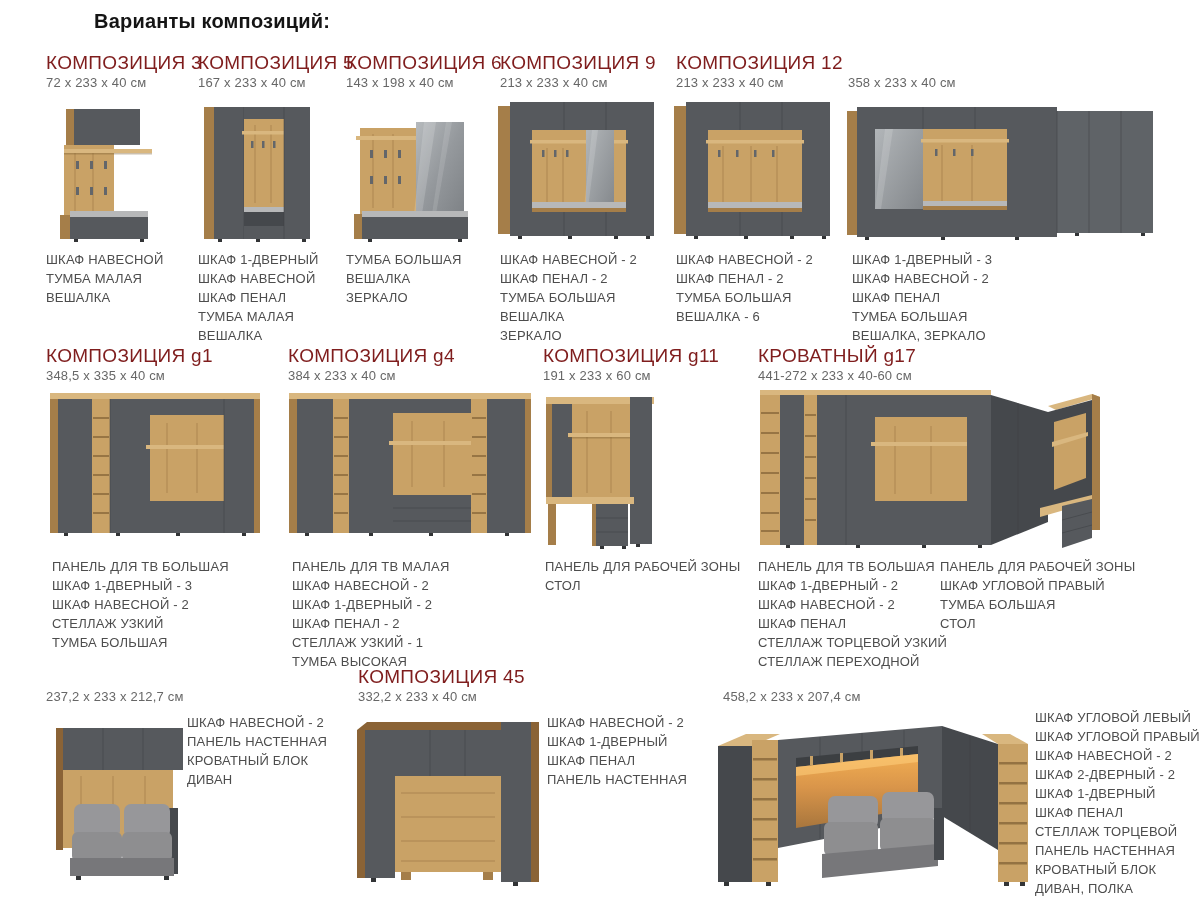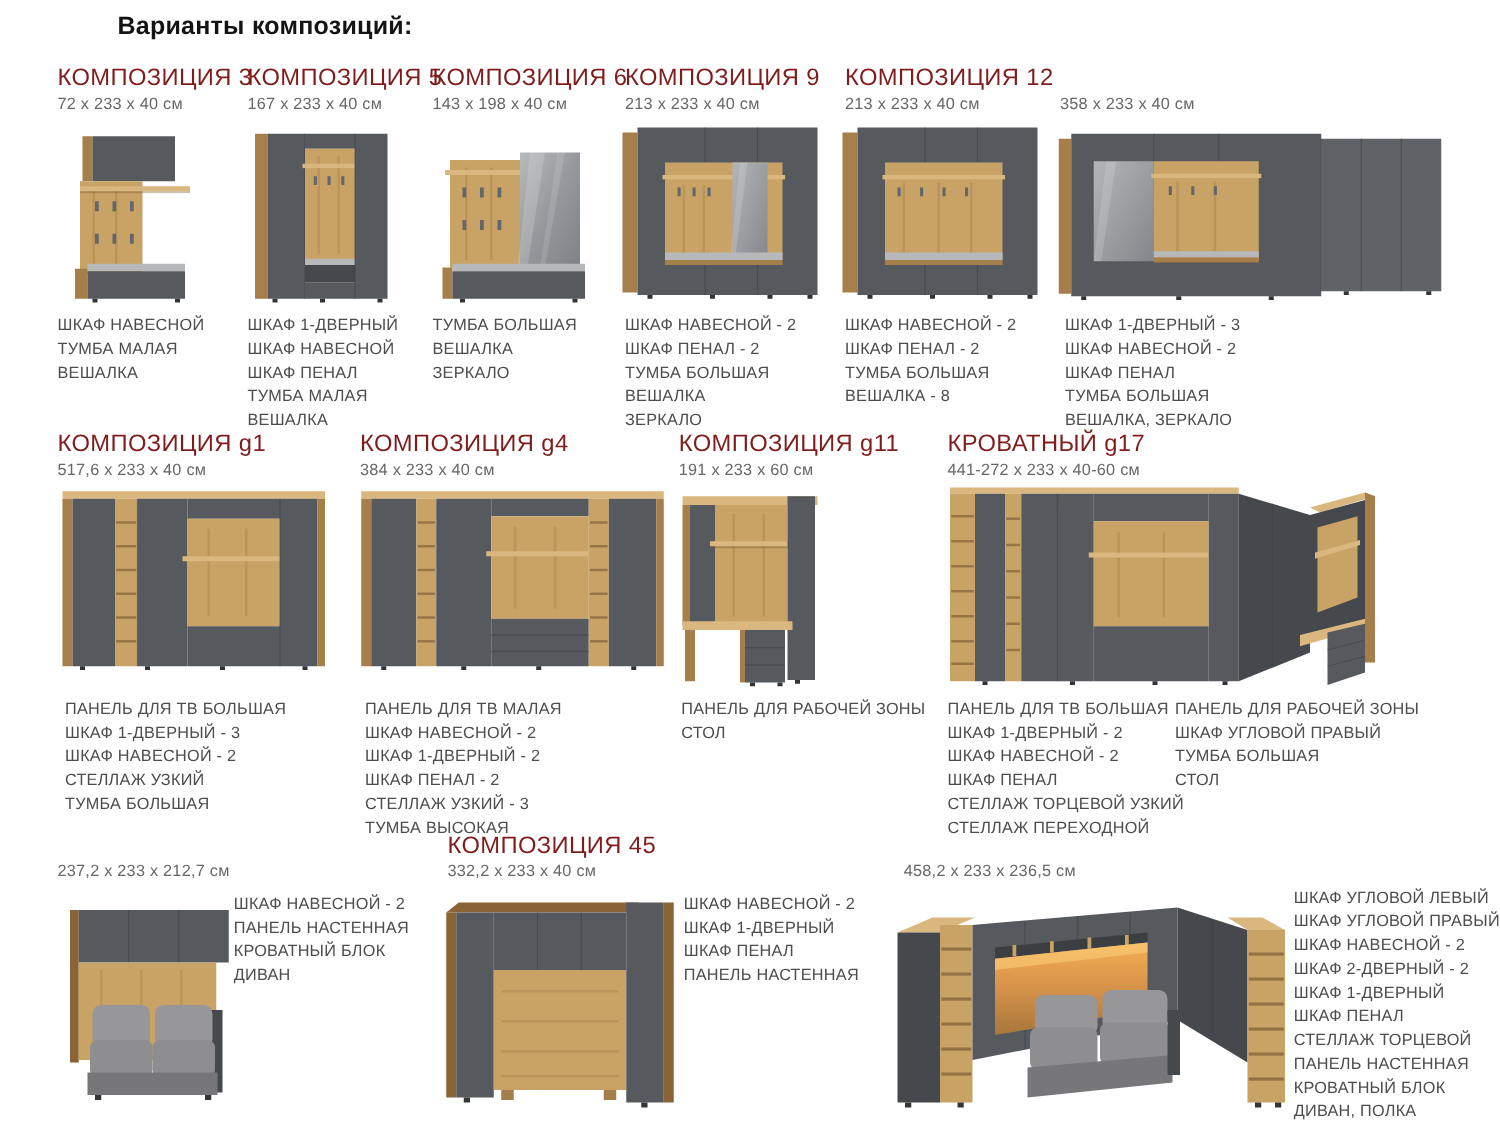--- a/index.html
+++ b/index.html
@@ -212,21 +212,21 @@
       <rect class="foot" x="24" y="138" width="4" height="3"></rect>
         <rect class="foot" x="74" y="138" width="4" height="3"></rect>
         <rect class="foot" x="120" y="138" width="4" height="3"></rect>
         <rect class="foot" x="152" y="138" width="4" height="3"></rect>
     </svg>
   </div>
   <ul class="components" style="left:0;top:198px">
       <li>ШКАФ НАВЕСНОЙ - 2</li>
       <li>ШКАФ ПЕНАЛ - 2</li>
       <li>ТУМБА БОЛЬШАЯ</li>
-      <li>ВЕШАЛКА - 8</li>
+      <li>ВЕШАЛКА - 6</li>
     </ul>
 </div>
 
 <div class="card" style="left:848px;top:52px;width:320px;height:400px">
   <div class="dims">358 x 233 x 40 см</div>
   <div class="art" style="left:-3px;top:49px">
     <svg width="320" height="141" viewBox="0 0 320 141">
       <defs>
         <linearGradient id="m14" x1="0" y1="0" x2="1" y2="1">
           <stop offset="0" stop-color="#b2b6b9"></stop>
@@ -263,21 +263,21 @@
       <li>ШКАФ 1-ДВЕРНЫЙ - 3</li>
       <li>ШКАФ НАВЕСНОЙ - 2</li>
       <li>ШКАФ ПЕНАЛ</li>
       <li>ТУМБА БОЛЬШАЯ</li>
       <li>ВЕШАЛКА, ЗЕРКАЛО</li>
     </ul>
 </div>
 
 <div class="card" style="left:46px;top:345px;width:230px;height:310px">
   <h3 class="ttl">КОМПОЗИЦИЯ g1</h3>
-  <div class="dims">517,6 x 233 x 40 см</div>
+  <div class="dims">348,5 x 335 x 40 см</div>
   <div class="art" style="left:0;top:38px">
     <svg width="216" height="168" viewBox="0 0 216 168">
       <rect class="oakL" x="4" y="10" width="210" height="6"></rect>
       <rect class="oakD" x="4" y="16" width="8" height="134"></rect>
       <rect class="gray" x="12" y="16" width="34" height="134"></rect>
       <rect class="oak" x="46" y="16" width="18" height="134"></rect>
       <g fill="#7d5e33" opacity=".65">
         <rect x="47" y="34" width="16" height="2"></rect>
           <rect x="47" y="53" width="16" height="2"></rect>
           <rect x="47" y="72" width="16" height="2"></rect>
@@ -352,21 +352,21 @@
         <rect class="foot" x="84" y="150" width="4" height="3"></rect>
         <rect class="foot" x="144" y="150" width="4" height="3"></rect>
         <rect class="foot" x="220" y="150" width="4" height="3"></rect>
     </svg>
   </div>
   <ul class="components" style="left:4px;top:212px">
       <li>ПАНЕЛЬ ДЛЯ ТВ МАЛАЯ</li>
       <li>ШКАФ НАВЕСНОЙ - 2</li>
       <li>ШКАФ 1-ДВЕРНЫЙ - 2</li>
       <li>ШКАФ ПЕНАЛ - 2</li>
-      <li>СТЕЛЛАЖ УЗКИЙ - 3</li>
+      <li>СТЕЛЛАЖ УЗКИЙ - 1</li>
       <li>ТУМБА ВЫСОКАЯ</li>
     </ul>
 </div>
 
 <div class="card" style="left:543px;top:345px;width:160px;height:310px">
   <h3 class="ttl">КОМПОЗИЦИЯ g11</h3>
   <div class="dims">191 x 233 x 60 см</div>
   <div class="art" style="left:-3px;top:40px">
     <svg width="126" height="166" viewBox="0 0 126 166">
       <rect class="oakL" x="6" y="12" width="108" height="7"></rect>
@@ -521,21 +521,21 @@
   </div>
   <ul class="components" style="left:189px;top:47px">
       <li>ШКАФ НАВЕСНОЙ - 2</li>
       <li>ШКАФ 1-ДВЕРНЫЙ</li>
       <li>ШКАФ ПЕНАЛ</li>
       <li>ПАНЕЛЬ НАСТЕННАЯ</li>
     </ul>
 </div>
 
 <div class="card" style="left:723px;top:666px;width:460px;height:230px">
-  <div class="dims">458,2 x 233 x 236,5 см</div>
+  <div class="dims">458,2 x 233 x 207,4 см</div>
   <div class="art" style="left:-13px;top:30px">
     <svg width="330" height="200" viewBox="0 0 330 200">
       <defs>
         <linearGradient id="glow85" x1="0" y1="0" x2="0" y2="1">
           <stop offset="0" stop-color="#f2ae52"></stop>
             <stop offset=".45" stop-color="#d9954a"></stop>
             <stop offset="1" stop-color="#a8763d"></stop>
         </linearGradient>
       </defs>
 

